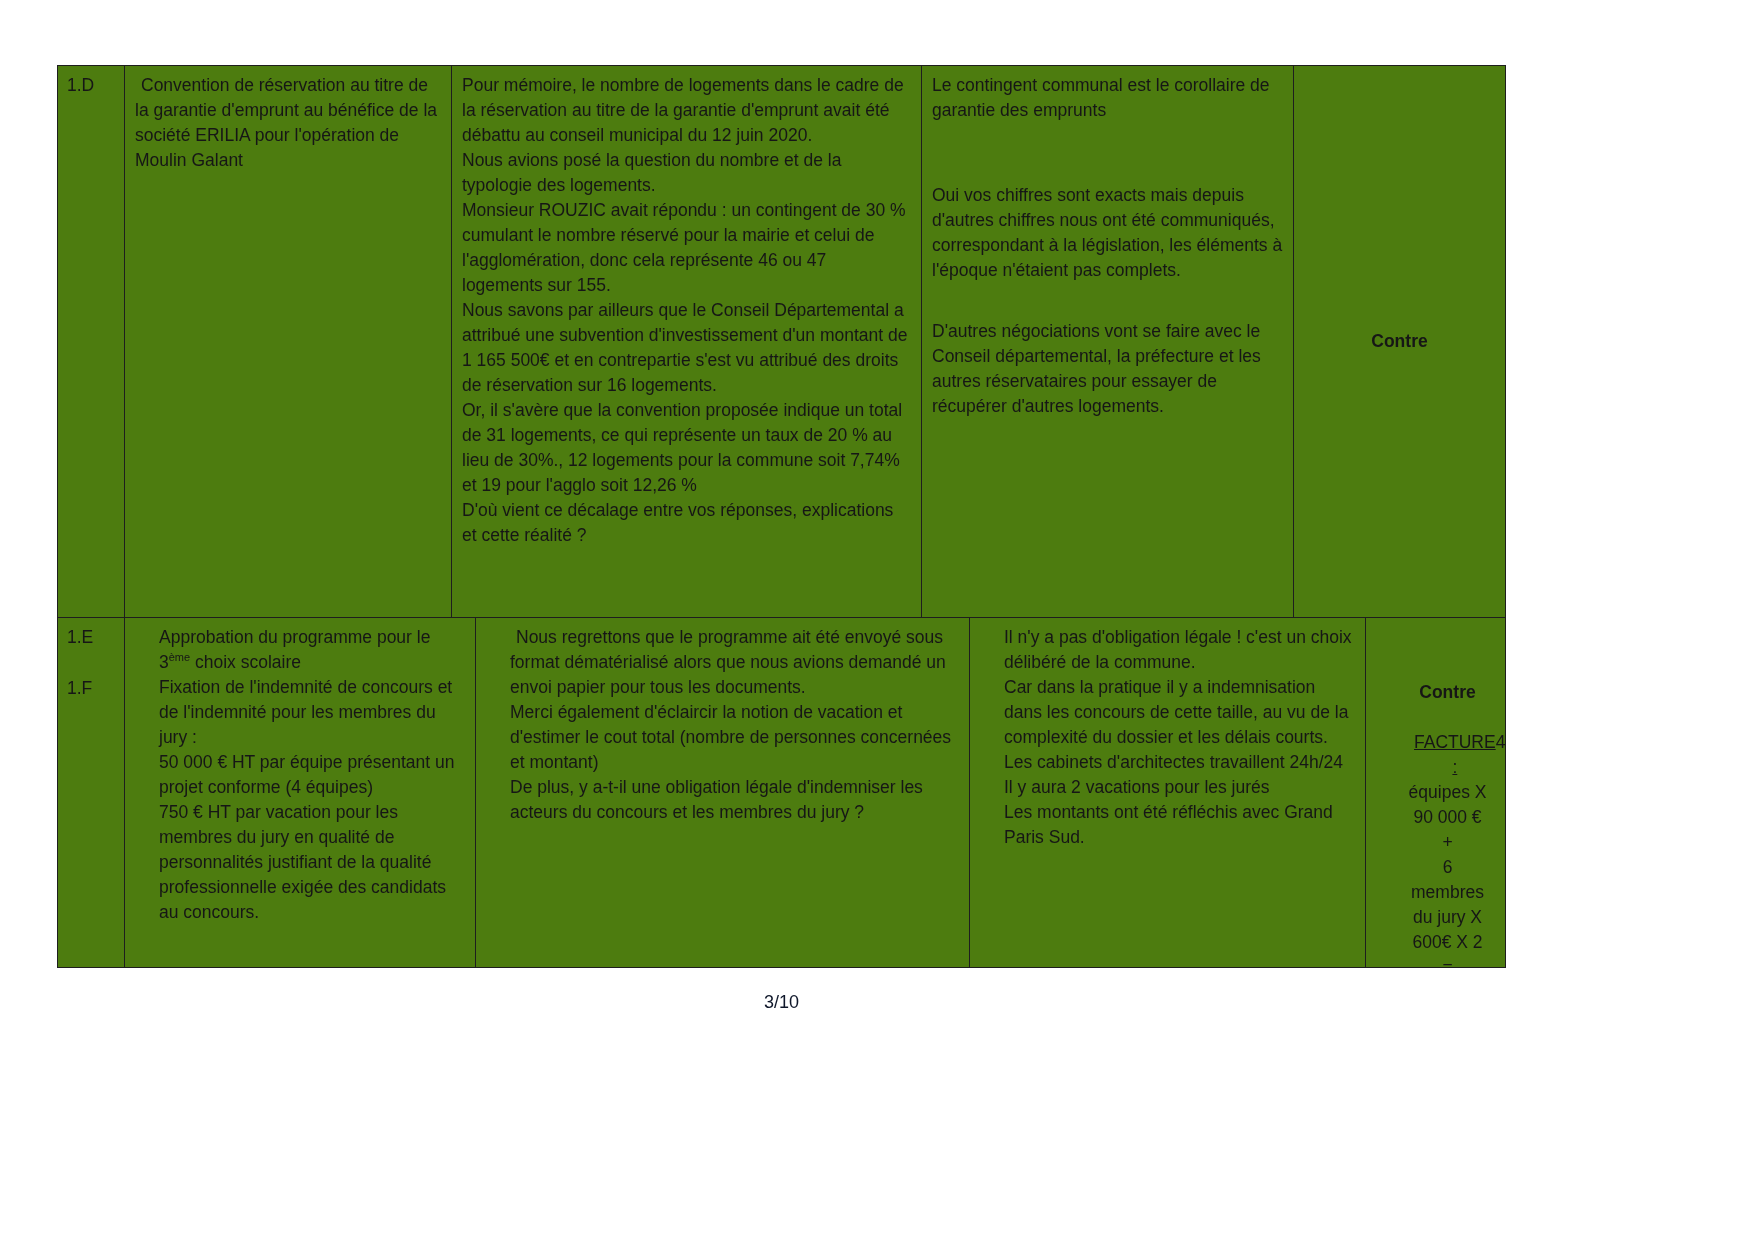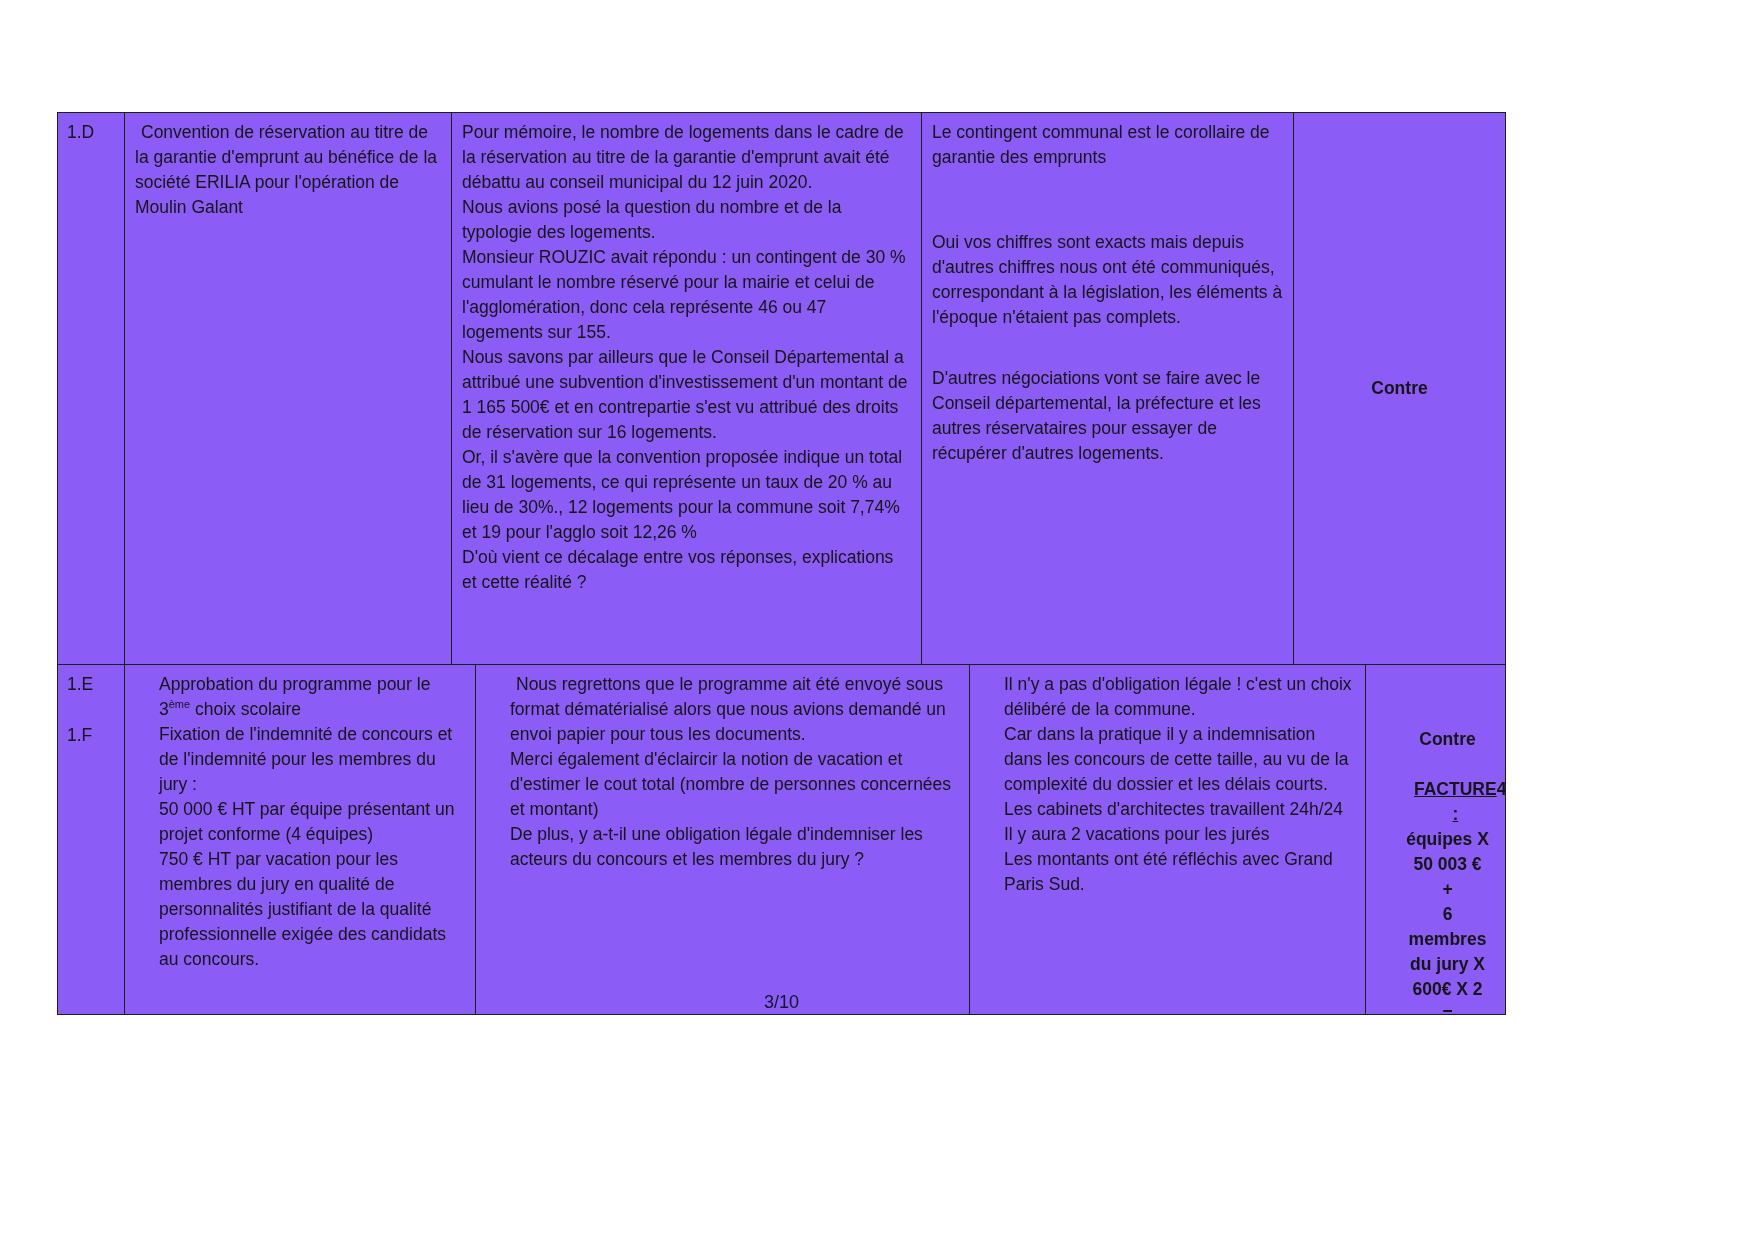--- a/index.html
+++ b/index.html
@@ -17,22 +17,21 @@
     background: #ffffff;
     overflow: hidden;
   }
   .doc-table {
     position: absolute;
     left: 57px;
     top: 65px;
     width: 1449px;
     border: 1.5px solid #1e1e1e;
     box-sizing: border-box;
-    background: #8b5cf6;
-    margin-top: 47px;
+    background: #4d7c0f;
   }
   .t-row { display: flex; }
   .t-row.row1 { height: 551px; border-bottom: 1.5px solid #1e1e1e; }
   .t-row.row2 { height: 349px; gap: 24px; }
   .cell {
     box-sizing: border-box;
     border-right: 1.5px solid #1e1e1e;
     padding: 7px 10px;
     font-size: 17.5px;
     line-height: 25px;
@@ -60,21 +59,21 @@
     align-items: center;
     justify-content: center;
   }
   .vote { font-weight: 700; }
   .vote2-cell {
     text-align: center;
     padding-top: 62px;
   }
   .facture {
     margin-top: 25px;
-    font-weight: 700;
+    font-weight: 400;
     line-height: 25px;
     padding: 0 6px;
     text-align: center;
   }
   .facture-head {
     display: flex;
     justify-content: space-between;
     padding: 0 10px 0 8px;
   }
   .u { text-decoration: underline; }
@@ -142,21 +141,21 @@
         <p>Il y aura 2 vacations pour les jurés</p>
         <p>Les montants ont été réfléchis avec Grand Paris Sud.</p>
       </div>
       <div class="cell c-vote vote2-cell">
         <div class="vote">Contre</div>
         <div class="facture">
           <div class="facture-head">
             <span class="u">FACTURE :</span>
             <span>4</span>
           </div>
-          <div>équipes X 50 003 €</div>
+          <div>équipes X 90 000 €</div>
           <div>+</div>
           <div>6 membres du jury X</div>
           <div>600€ X 2</div>
           <div>=</div>
           <div>209 000 €</div>
         </div>
       </div>
     </div>
 
   </div>

